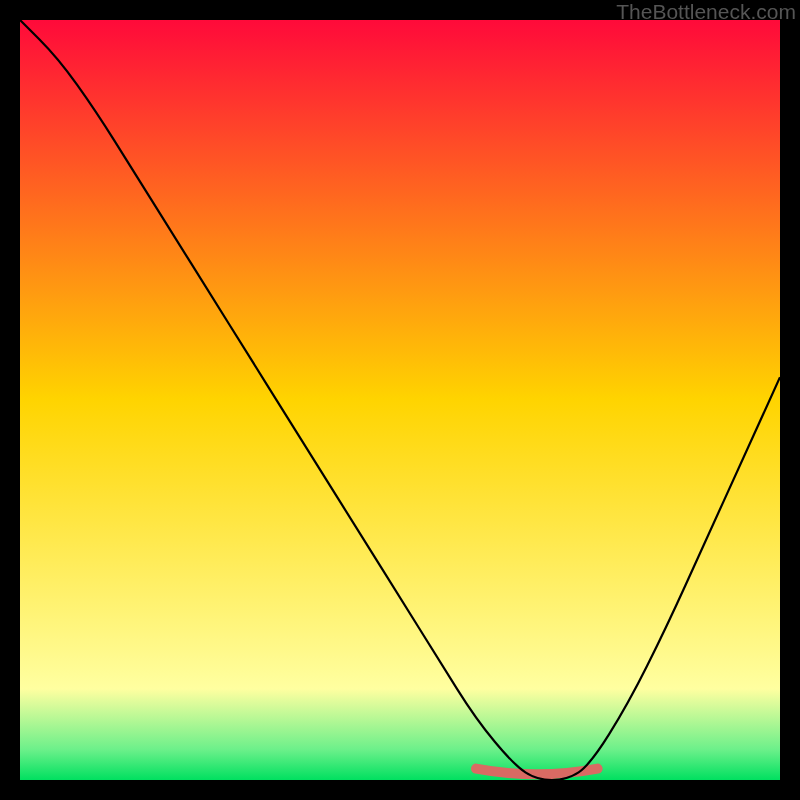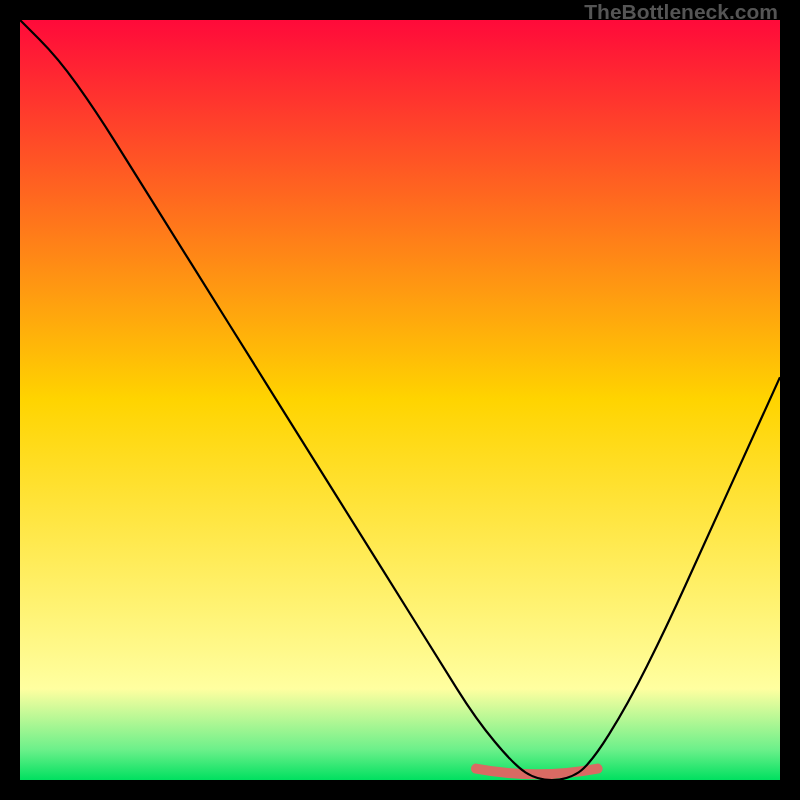--- a/index.html
+++ b/index.html
@@ -14,24 +14,24 @@
   .plot-area {
     position: absolute;
     left: 20px;
     top: 20px;
     width: 760px;
     height: 760px;
   }
   .watermark {
     position: absolute;
     top: 0px;
-    right: 22px;
+    right: 4px;
     color: #555;
     font-size: 21px;
-    font-weight: 700;
+    font-weight: 400;
     z-index: 3;
   }
   svg { display: block; }
 </style>
 </head>
 <body>
 
 <div class="watermark">TheBottleneck.com</div>
 
 <div class="plot-area">

